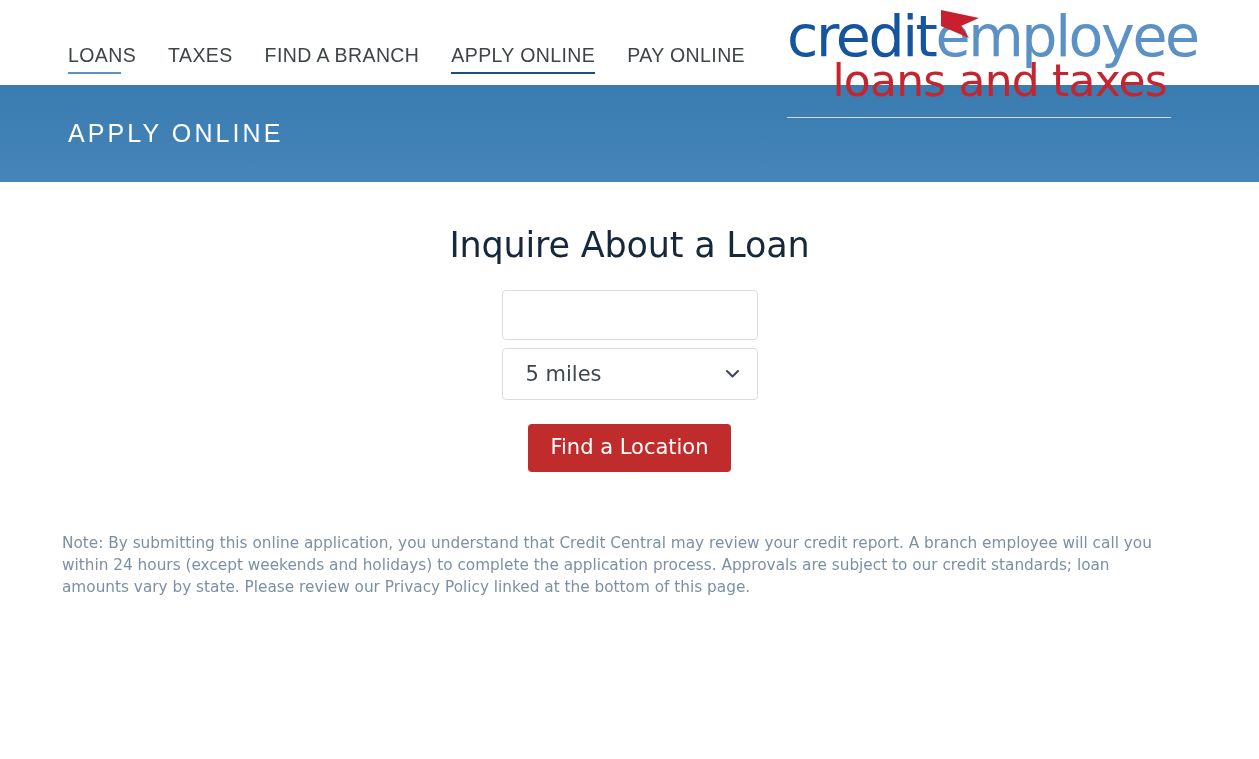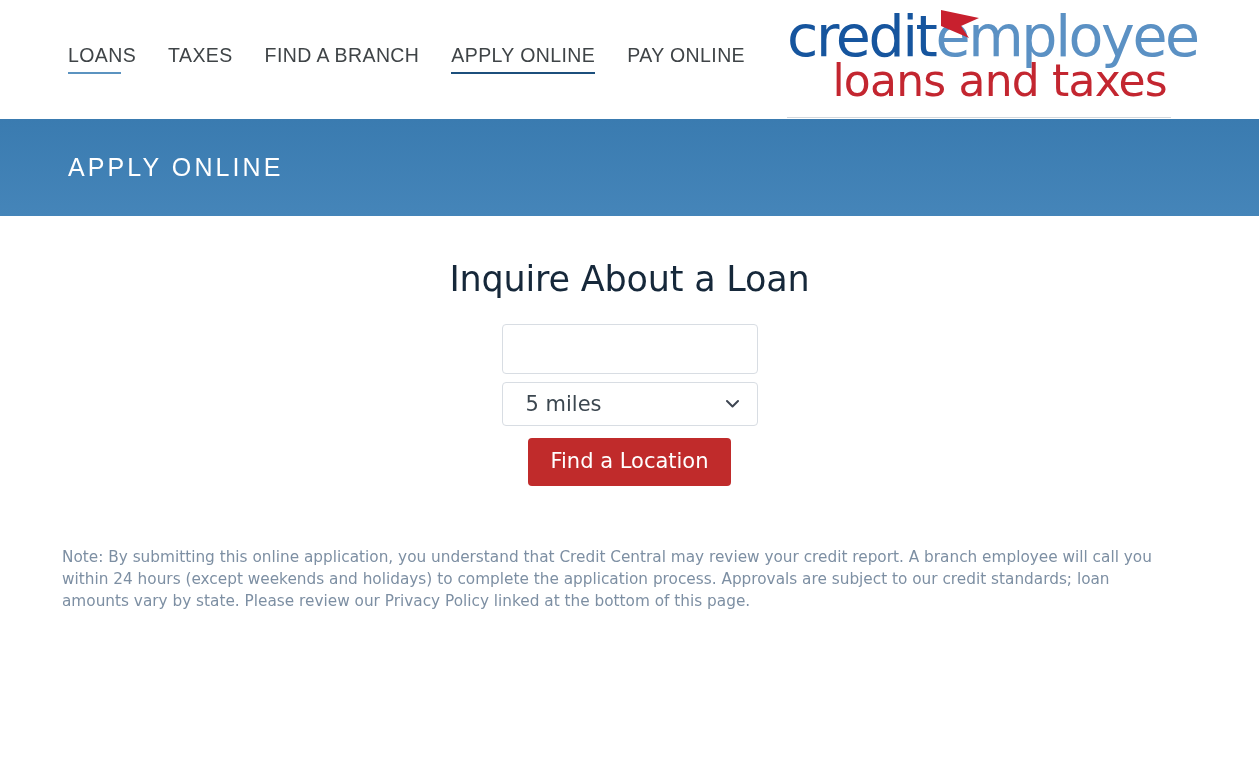--- a/index.html
+++ b/index.html
@@ -14,21 +14,21 @@
     background: #ffffff;
     font-family: "Liberation Sans", sans-serif;
     color: #333a40;
     overflow: hidden;
     position: relative;
   }
 
   
   .header {
     position: relative;
-    height: 119px;
+    height: 85px;
     background: #ffffff;
   }
   .nav {
     position: absolute;
     left: 68px;
     top: 44px;
     display: flex;
     align-items: flex-start;
   }
   .nav-item {
@@ -160,21 +160,21 @@
     background: #ffffff;
     font-size: 20px;
     font-family: "DejaVu Sans", sans-serif;
     color: #3c4750;
     padding: 0 15px;
     outline: none;
   }
   .radius-select {
     position: relative;
     width: 256px;
-    height: 44px;
+    height: 52px;
     margin-top: 8px;
     border: 1px solid #d8dde3;
     border-radius: 4px;
     background: #ffffff;
     display: flex;
     align-items: center;
     cursor: pointer;
   }
   .radius-select-value {
     font-family: "DejaVu Sans", sans-serif;
@@ -183,21 +183,21 @@
     padding-left: 23px;
   }
   .chevron {
     position: absolute;
     right: 18px;
     top: 50%;
     transform: translateY(-50%);
     line-height: 0;
   }
   .find-btn {
-    margin-top: 12px;
+    margin-top: 24px;
     background: #c02b2b;
     color: #ffffff;
     border: none;
     border-radius: 4px;
     font-family: "DejaVu Sans", sans-serif;
     font-size: 21px;
     padding: 13px 22px 14px;
     cursor: pointer;
     line-height: 1;
   }

